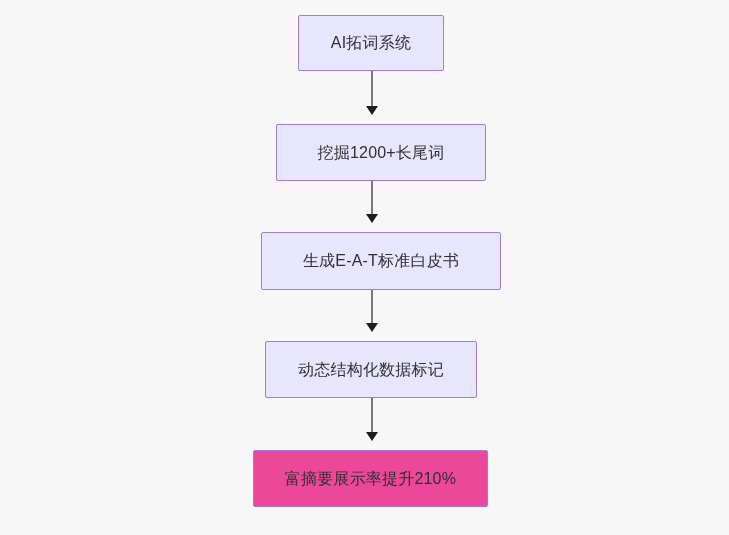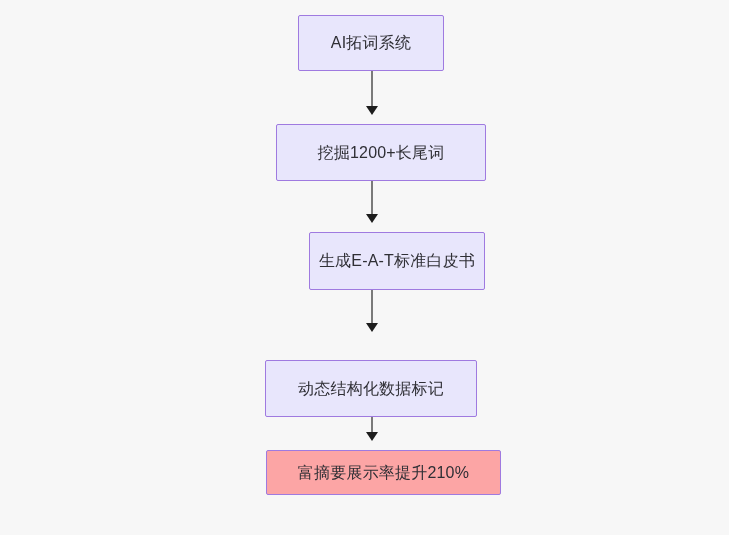--- a/index.html
+++ b/index.html
@@ -79,23 +79,23 @@
     <div class="edge-line" style="height: 35px; background: rgb(122, 122, 122);"></div>
     <div class="edge-head" style="top: 34px; border-top-color: rgb(29, 29, 29);"></div>
   </div>
 
   <div class="node" id="node-0" style="left: 298px; top: 15px; width: 146px; height: 56px; background: rgb(232, 230, 252); border-color: rgb(159, 122, 224); color: rgb(47, 47, 53);">
     <span class="node-label">AI拓词系统</span>
   </div>
   <div class="node" id="node-1" style="left: 276px; top: 124px; width: 210px; height: 57px; background: rgb(232, 230, 252); border-color: rgb(159, 122, 224); color: rgb(47, 47, 53);">
     <span class="node-label">挖掘1200+长尾词</span>
   </div>
-  <div class="node" id="node-2" style="left: 261px; top: 232px; width: 176px; height: 58px; background: rgb(232, 230, 252); border-color: rgb(159, 122, 224); color: rgb(47, 47, 53); margin-left: 48px;">
+  <div class="node" id="node-2" style="left: 261px; top: 232px; width: 240px; height: 58px; background: rgb(232, 230, 252); border-color: rgb(159, 122, 224); color: rgb(47, 47, 53);">
     <span class="node-label">生成E-A-T标准白皮书</span>
   </div>
-  <div class="node" id="node-3" style="left: 265px; top: 360px; width: 212px; height: 57px; background: rgb(232, 230, 252); border-color: rgb(159, 122, 224); color: rgb(47, 47, 53);">
+  <div class="node" id="node-3" style="left: 265px; top: 341px; width: 212px; height: 57px; background: rgb(232, 230, 252); border-color: rgb(159, 122, 224); color: rgb(47, 47, 53);">
     <span class="node-label">动态结构化数据标记</span>
   </div>
-  <div class="node" id="node-4" style="left: 266px; top: 450px; width: 235px; height: 45px; background: #fca5a5; border-color: rgb(159, 122, 224); color: rgb(47, 47, 53);">
+  <div class="node" id="node-4" style="left: 253px; top: 450px; width: 235px; height: 57px; background: #ec4899; border-color: rgb(159, 122, 224); color: rgb(47, 47, 53);">
     <span class="node-label">富摘要展示率提升210%</span>
   </div>
 
 </div>
 
 </body></html>

